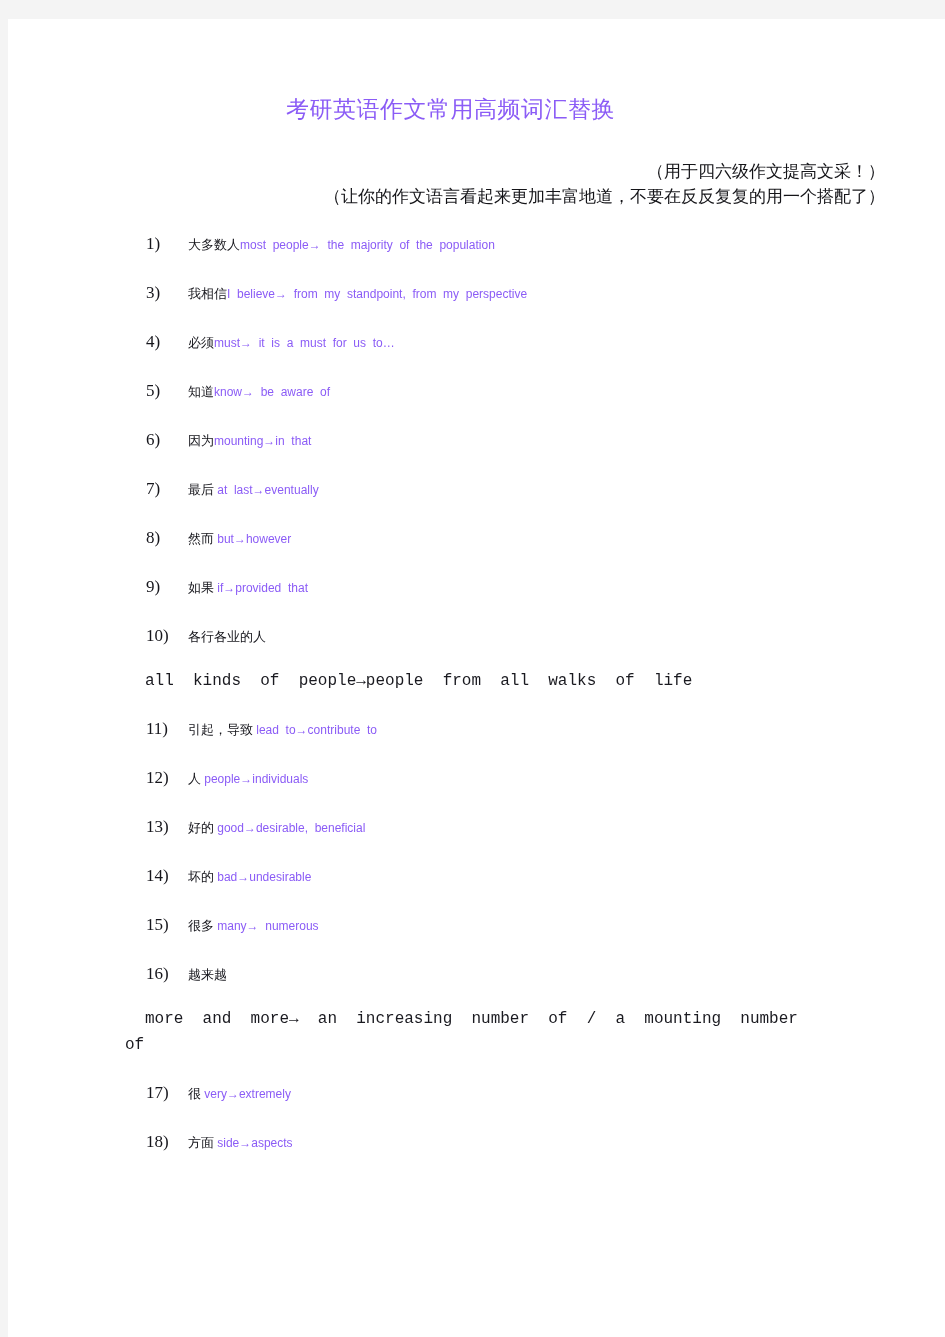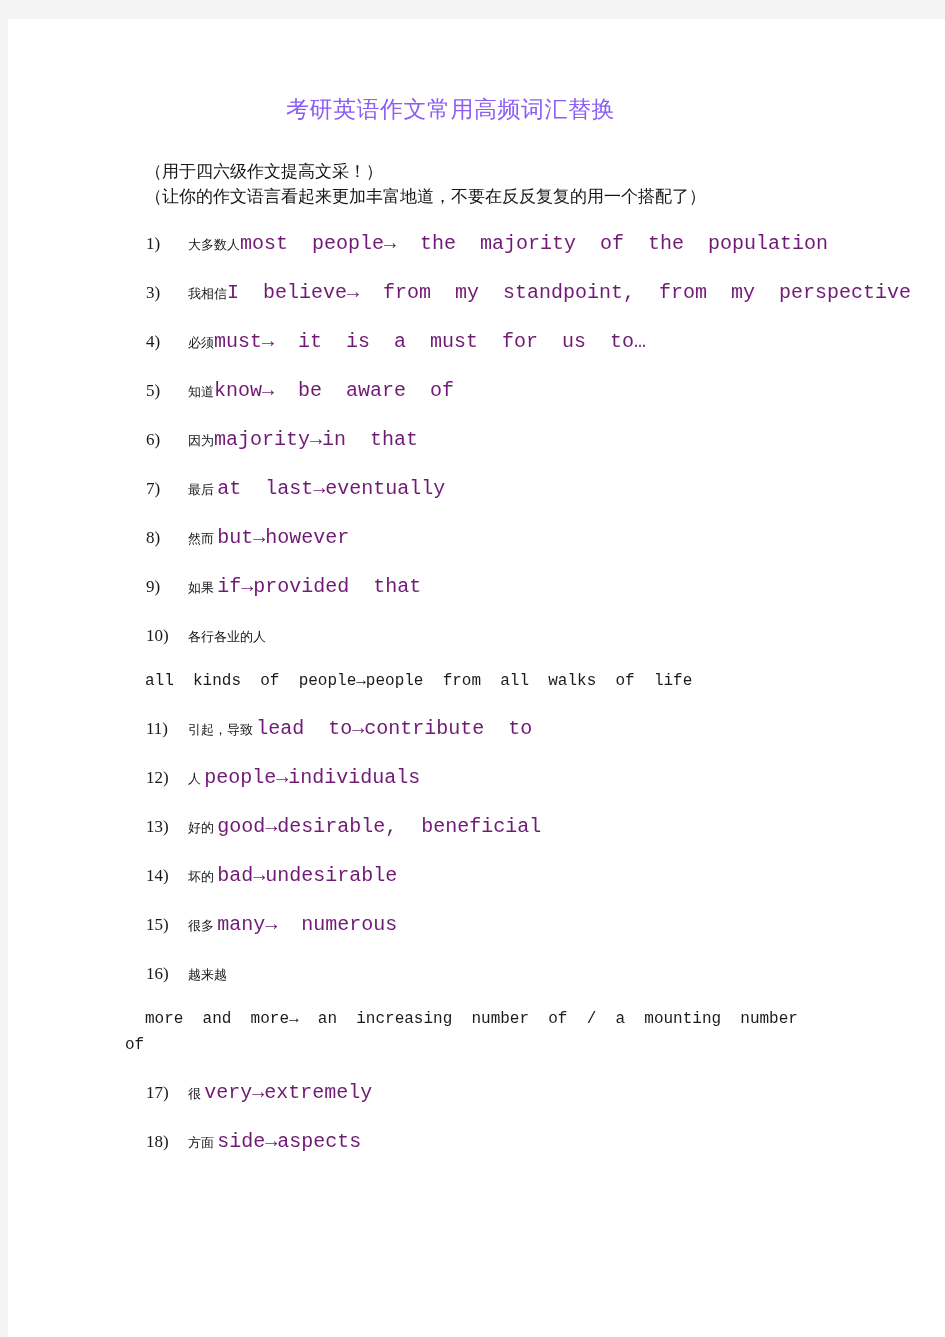--- a/index.html
+++ b/index.html
@@ -46,20 +46,21 @@
     letter-spacing: 0.5px;
     white-space: nowrap;
   }
 
   
   .intro {
     position: absolute;
     left: 137px;
     top: 140px;
     width: 740px;
+    text-align: right;
   }
   .intro-line {
     font-family: "Liberation Serif", "DejaVu Serif", serif;
     font-size: 17px;
     line-height: 25px;
     color: #141418;
     white-space: nowrap;
   }
 
   
@@ -93,23 +94,23 @@
   }
 
   .entry-cn {
     font-family: "Liberation Serif", "DejaVu Serif", serif;
     font-size: 13px;
     color: #16161c;
     vertical-align: baseline;
   }
 
   .entry-en {
-    font-family: Liberation Mono, monospace;
-    font-size: 20px;
-    color: #701a75;
+    font-family: Liberation Sans, sans-serif;
+    font-size: 12px;
+    color: #8b5cf6;
     vertical-align: baseline;
     white-space: pre;
   }
 
   
   .entry-wrap-en {
     display: block;
     margin-left: 137px;
     margin-top: 18px;
     font-family: "Liberation Mono", "DejaVu Sans Mono", monospace;
@@ -149,21 +150,21 @@
         <div class="entry">
           <span class="entry-line"><span class="entry-num">3)</span><span class="entry-cn">我相信</span><span class="entry-en">I  believe→  from  my  standpoint,  from  my  perspective</span></span>
         </div>
         <div class="entry">
           <span class="entry-line"><span class="entry-num">4)</span><span class="entry-cn">必须</span><span class="entry-en">must→  it  is  a  must  for  us  to…</span></span>
         </div>
         <div class="entry">
           <span class="entry-line"><span class="entry-num">5)</span><span class="entry-cn">知道</span><span class="entry-en">know→  be  aware  of</span></span>
         </div>
         <div class="entry">
-          <span class="entry-line"><span class="entry-num">6)</span><span class="entry-cn">因为</span><span class="entry-en">majority→in  that</span></span>
+          <span class="entry-line"><span class="entry-num">6)</span><span class="entry-cn">因为</span><span class="entry-en">mounting→in  that</span></span>
         </div>
         <div class="entry">
           <span class="entry-line"><span class="entry-num">7)</span><span class="entry-cn">最后 </span><span class="entry-en">at  last→eventually</span></span>
         </div>
         <div class="entry">
           <span class="entry-line"><span class="entry-num">8)</span><span class="entry-cn">然而 </span><span class="entry-en">but→however</span></span>
         </div>
         <div class="entry">
           <span class="entry-line"><span class="entry-num">9)</span><span class="entry-cn">如果 </span><span class="entry-en">if→provided  that</span></span>
         </div>

